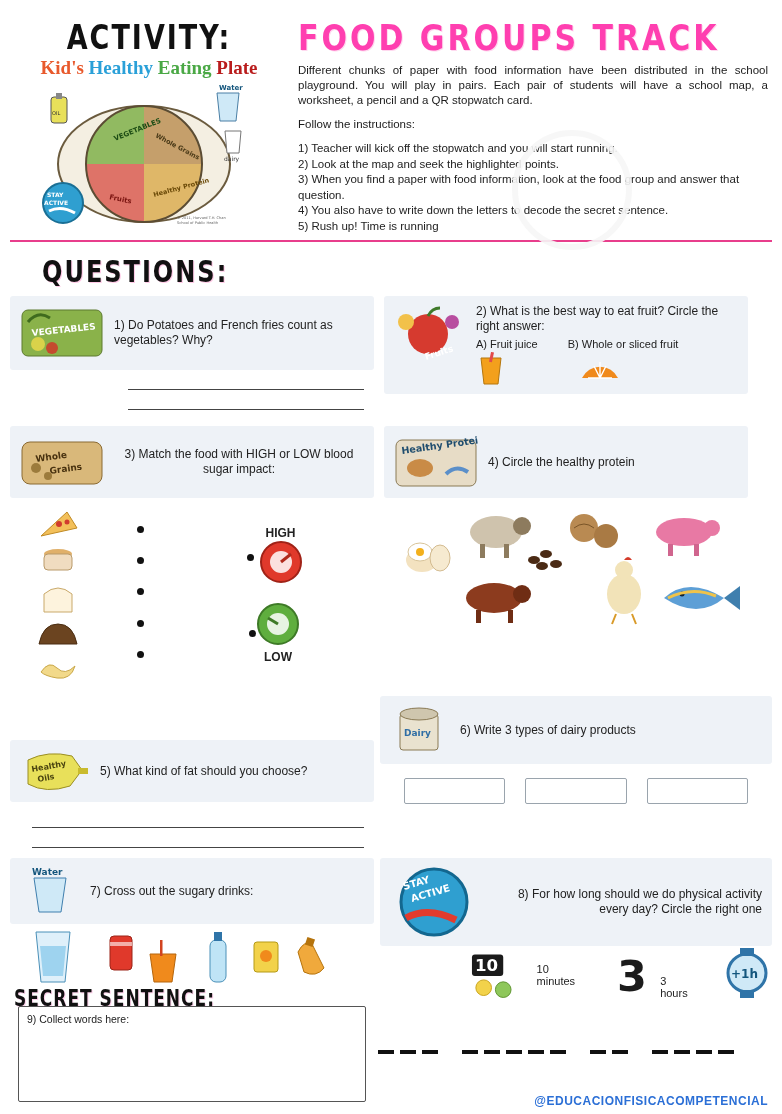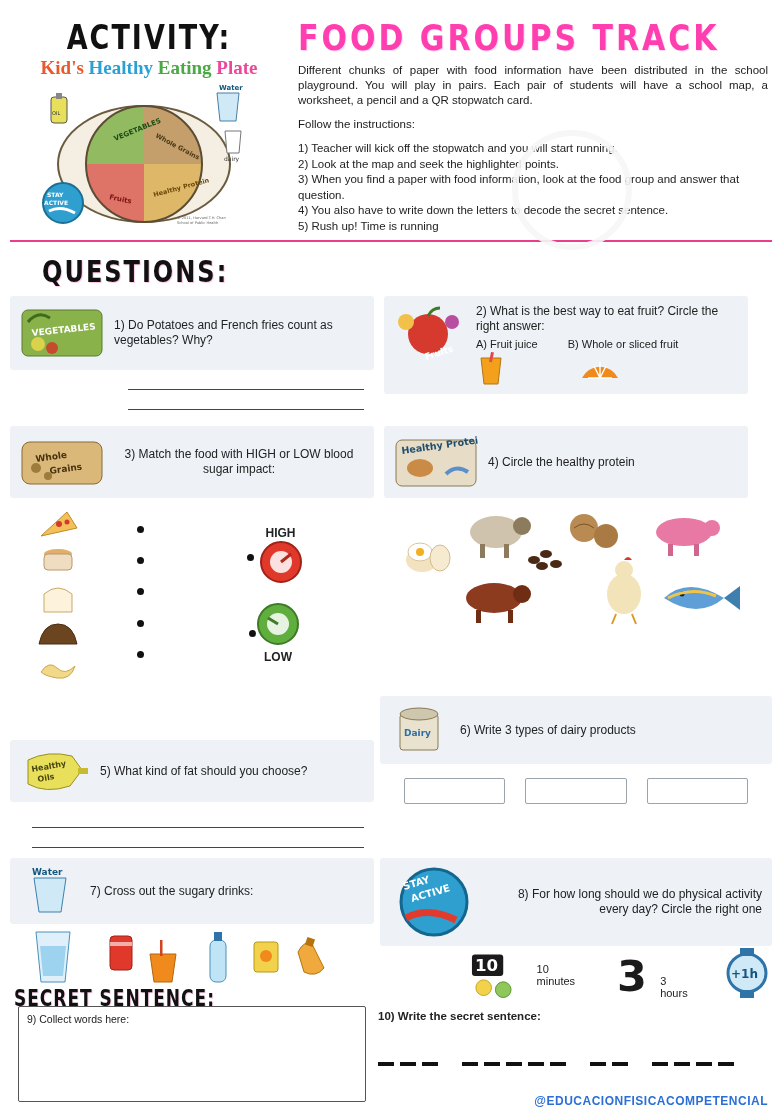--- a/index.html
+++ b/index.html
@@ -39,21 +39,21 @@
     transform: scaleY(1.2);
     display:inline-block;
     margin:10px 0 8px 0;
     text-shadow: 1px 1px 0 #ffd9ef;
   }
   .plate-title {
     font-size:19px; font-weight:bold; margin-top:4px;
     font-family:"Liberation Serif", serif;
   }
   .plate-title .w1{color:#e8592c}.plate-title .w2{color:#2aa0d8}
-  .plate-title .w3{color:#4aa845}.plate-title .w5{color:#ec4899}
+  .plate-title .w3{color:#4aa845}.plate-title .w5{color:#b91c1c}
 
   .intro-text { font-size:11.5px; line-height:15px; text-align:justify; color:#1b1b1b; }
   .intro-text p { margin:0 0 9px 0; }
   .steps { font-size:11.5px; line-height:15.5px; }
   .steps div { margin:0; }
 
   .divider { height:2px; background:#e83e8c; margin:6px 10px 0 10px; }
 
   
   .questions-title {
@@ -489,21 +489,20 @@
   
   <div class="secret-title" style="position:absolute; left:0; top:982px;">SECRET SENTENCE:</div>
 
   <div style="position:absolute; left:18px; top:1006px; width:348px">
     <div class="collect-box">
       <span>9) Collect words here:</span>
     </div>
   </div>
 
   <div style="position:absolute; left:378px; top:1010px; width:390px">
-    <div style="font-size:11.5px; font-weight:bold">10) Write the secret sentence:</div>
     <div class="dash-row" style="margin-top:40px">
       <div class="dash"></div>
         <div class="dash"></div>
         <div class="dash"></div>
       <div class="dash sp"></div>
       <div class="dash"></div>
         <div class="dash"></div>
         <div class="dash"></div>
         <div class="dash"></div>
         <div class="dash"></div>

